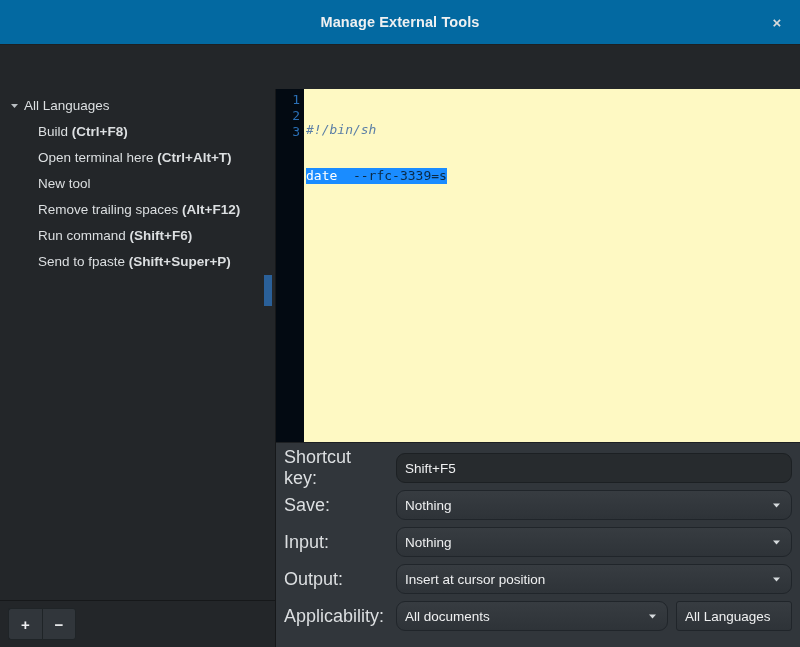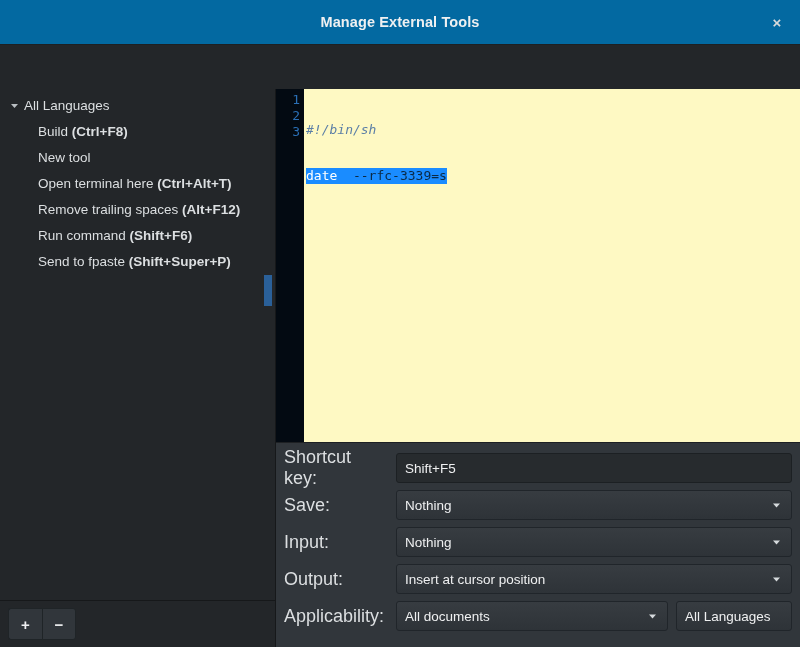--- a/index.html
+++ b/index.html
@@ -226,21 +226,21 @@
   }
   .field {
     flex: 1;
     height: 30px;
     box-sizing: border-box;
     display: flex;
     align-items: center;
     padding: 0 8px;
     color: #eff0f1;
     font-size: 13.5px;
-    border-radius: 3px;
+    border-radius: 9px;
     cursor: default;
     position: relative;
     overflow: hidden;
     white-space: nowrap;
   }
   .field.entry {
     background: #272b2e;
     border: 1px solid #1c2023;
   }
   .field.combo {
@@ -301,27 +301,27 @@
         </div>
 
         <div class="tree-row child">
           <span class="tree-label">
             <span>Build</span><span class="accel-wrap"> </span><span class="accel">(Ctrl+F8)</span>
           </span>
         </div>
 
         <div class="tree-row child">
           <span class="tree-label">
+            <span>Open terminal here</span><span> </span><span class="accel">(Ctrl+Alt+T)</span>
+          </span>
+        </div>
+
+        <div class="tree-row child">
+          <span class="tree-label">
             <span>New tool</span><span class="accel"></span>
-          </span>
-        </div>
-
-        <div class="tree-row child">
-          <span class="tree-label">
-            <span>Open terminal here</span><span> </span><span class="accel">(Ctrl+Alt+T)</span>
           </span>
         </div>
 
         <div class="tree-row child">
           <span class="tree-label">
             <span>Remove trailing spaces</span><span> </span><span class="accel">(Alt+F12)</span>
           </span>
         </div>
 
         <div class="tree-row child">

